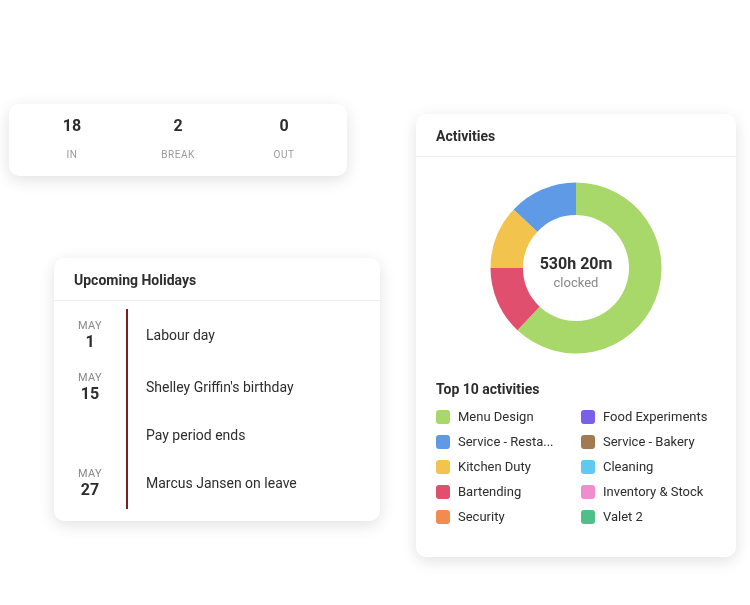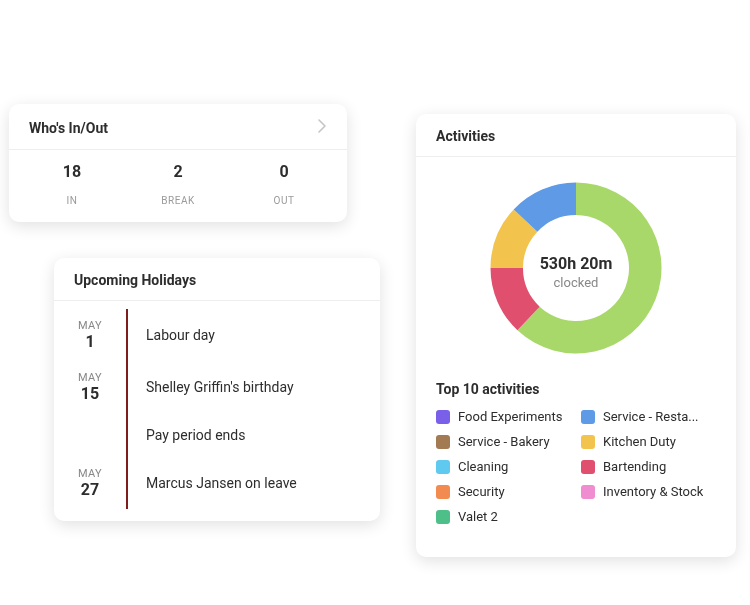--- a/index.html
+++ b/index.html
@@ -36,28 +36,20 @@
     .date-col { width: 74px; text-align:center; padding: 10px 0; border-right: 2px solid #7f1d1d; display:flex; flex-direction:column; justify-content:center; align-items:center; }
     .date-col.empty { }
     .date-month { font-size:11px; color:#888; letter-spacing:0.3px; }
     .date-day { font-size:16px; font-weight:700; color:#2d2d2d; margin-top:0px; }
     .event-col { flex:1; padding: 14px 16px 14px 18px; font-size:14px; color:#2d2d2d; display:flex; align-items:center; }
   </style>
 </head>
 <body>
 
 <div class="card whos-card">
-  <div class="card-header">
-    <div class="card-title">Who's In/Out</div>
-    <div class="chevron">
-      <svg width="10" height="14" viewBox="0 0 8 14" fill="none">
-          <path d="M1 1l6 6-6 6" stroke="#c5c5c5" stroke-width="1.6" stroke-linecap="round" stroke-linejoin="round"></path>
-        </svg>
-    </div>
-  </div>
   <div class="stats-row">
     <div class="stat">
       <div class="stat-value">18</div>
       <div class="stat-label">IN</div>
     </div>
     <div class="stat">
       <div class="stat-value">2</div>
       <div class="stat-label">BREAK</div>
     </div>
     <div class="stat">
@@ -116,20 +108,24 @@
           <path d="M 34.39282353207294 38.390760466418044 A 90 90 0 0 1 99.99999999999999 10 L 99.99999999999999 44.2 A 55.8 55.8 0 0 0 59.32355058988522 61.80227148917919 Z" fill="#5e9ae6"></path>
         </svg>
       <div class="donut-center">
         <div class="donut-center-val">530h 20m</div>
         <div class="donut-center-sub">clocked</div>
       </div>
     </div>
     <div class="top-title">Top 10 activities</div>
     <div class="legend-grid">
       <div class="legend-item">
+          <span class="swatch" style="background:#a8d86a"></span>
+          <span class="legend-label">Menu Design</span>
+        </div>
+      <div class="legend-item">
           <span class="swatch" style="background:#7a5fe8"></span>
           <span class="legend-label">Food Experiments</span>
         </div>
       <div class="legend-item">
           <span class="swatch" style="background:#5e9ae6"></span>
           <span class="legend-label">Service - Resta...</span>
         </div>
       <div class="legend-item">
           <span class="swatch" style="background:#a27b52"></span>
           <span class="legend-label">Service - Bakery</span>
@@ -140,26 +136,26 @@
         </div>
       <div class="legend-item">
           <span class="swatch" style="background:#5fc9ef"></span>
           <span class="legend-label">Cleaning</span>
         </div>
       <div class="legend-item">
           <span class="swatch" style="background:#e0506e"></span>
           <span class="legend-label">Bartending</span>
         </div>
       <div class="legend-item">
+          <span class="swatch" style="background:#f08cd0"></span>
+          <span class="legend-label">Inventory &amp; Stock</span>
+        </div>
+      <div class="legend-item">
           <span class="swatch" style="background:#f28b50"></span>
           <span class="legend-label">Security</span>
-        </div>
-      <div class="legend-item">
-          <span class="swatch" style="background:#f08cd0"></span>
-          <span class="legend-label">Inventory &amp; Stock</span>
         </div>
       <div class="legend-item">
           <span class="swatch" style="background:#4fbf8a"></span>
           <span class="legend-label">Valet 2</span>
         </div>
     </div>
   </div>
 </div>
 
 </body></html>

